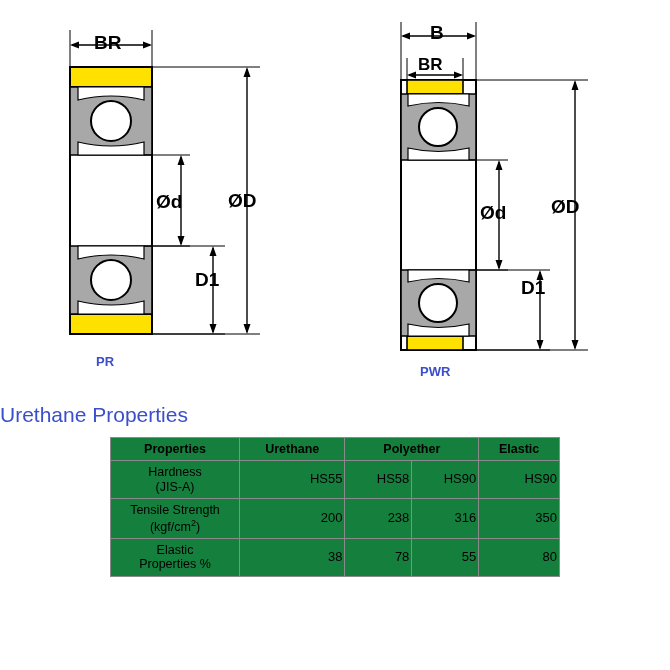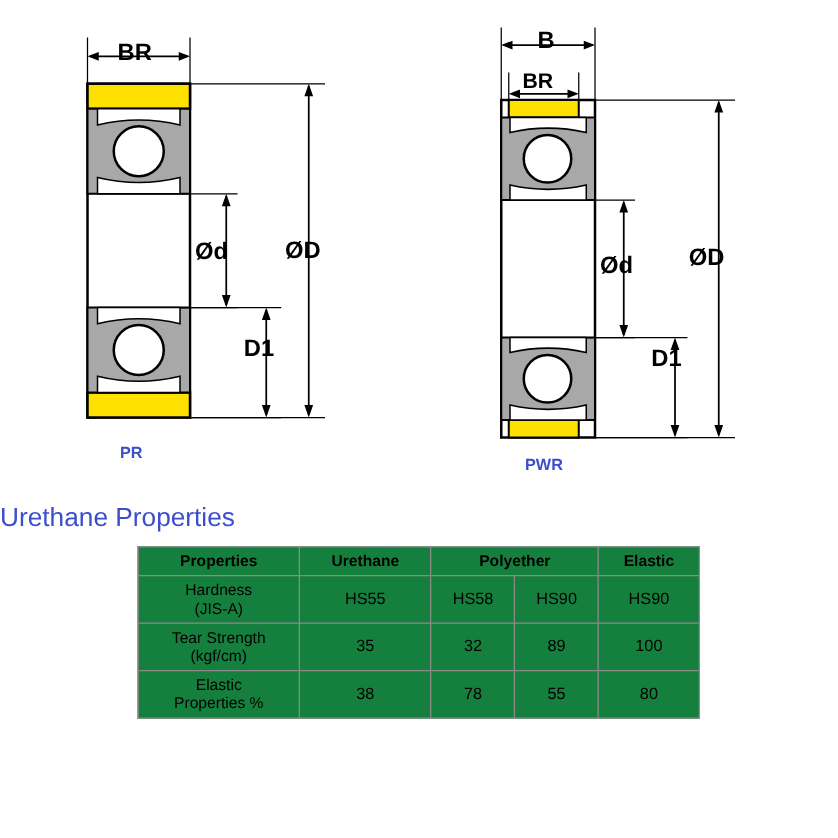--- a/index.html
+++ b/index.html
@@ -76,20 +76,21 @@
     font-weight: 400;
     width: 124px;
     font-size: 12.5px;
   }
   table.props td.colhead {
     font-weight: 700;
   }
   table.props td.val {
     font-weight: 400;
     font-size: 13px;
+    text-align: right;
   }
   sup { font-size: 9px; }
 </style>
 </head>
 <body>
 
 <div id="stage">
 
   <svg class="svg-layer" width="670" height="400" viewBox="0 0 670 400">
 
@@ -217,31 +218,31 @@
         <td class="rowhead">
           <span>Hardness</span><br>
           <span>(JIS-A)</span>
         </td>
         <td class="val">HS55</td>
         <td class="val">HS58</td>
         <td class="val">HS90</td>
         <td class="val">HS90</td>
       </tr>
 
-
       <tr>
         <td class="rowhead">
-          <span>Tear Strength</span><br>
-          <span>(kgf/cm)</span>
+          <span>Tensile Strength</span><br>
+          <span>(kgf/cm</span><sup>2</sup><span>)</span>
         </td>
-        <td class="val">35</td>
-        <td class="val">32</td>
-        <td class="val">89</td>
-        <td class="val">100</td>
-      </tr>
+        <td class="val">200</td>
+        <td class="val">238</td>
+        <td class="val">316</td>
+        <td class="val">350</td>
+      </tr>
+
 
 
       <tr>
         <td class="rowhead">
           <span>Elastic</span><br>
           <span>Properties %</span>
         </td>
         <td class="val">38</td>
         <td class="val">78</td>
         <td class="val">55</td>

